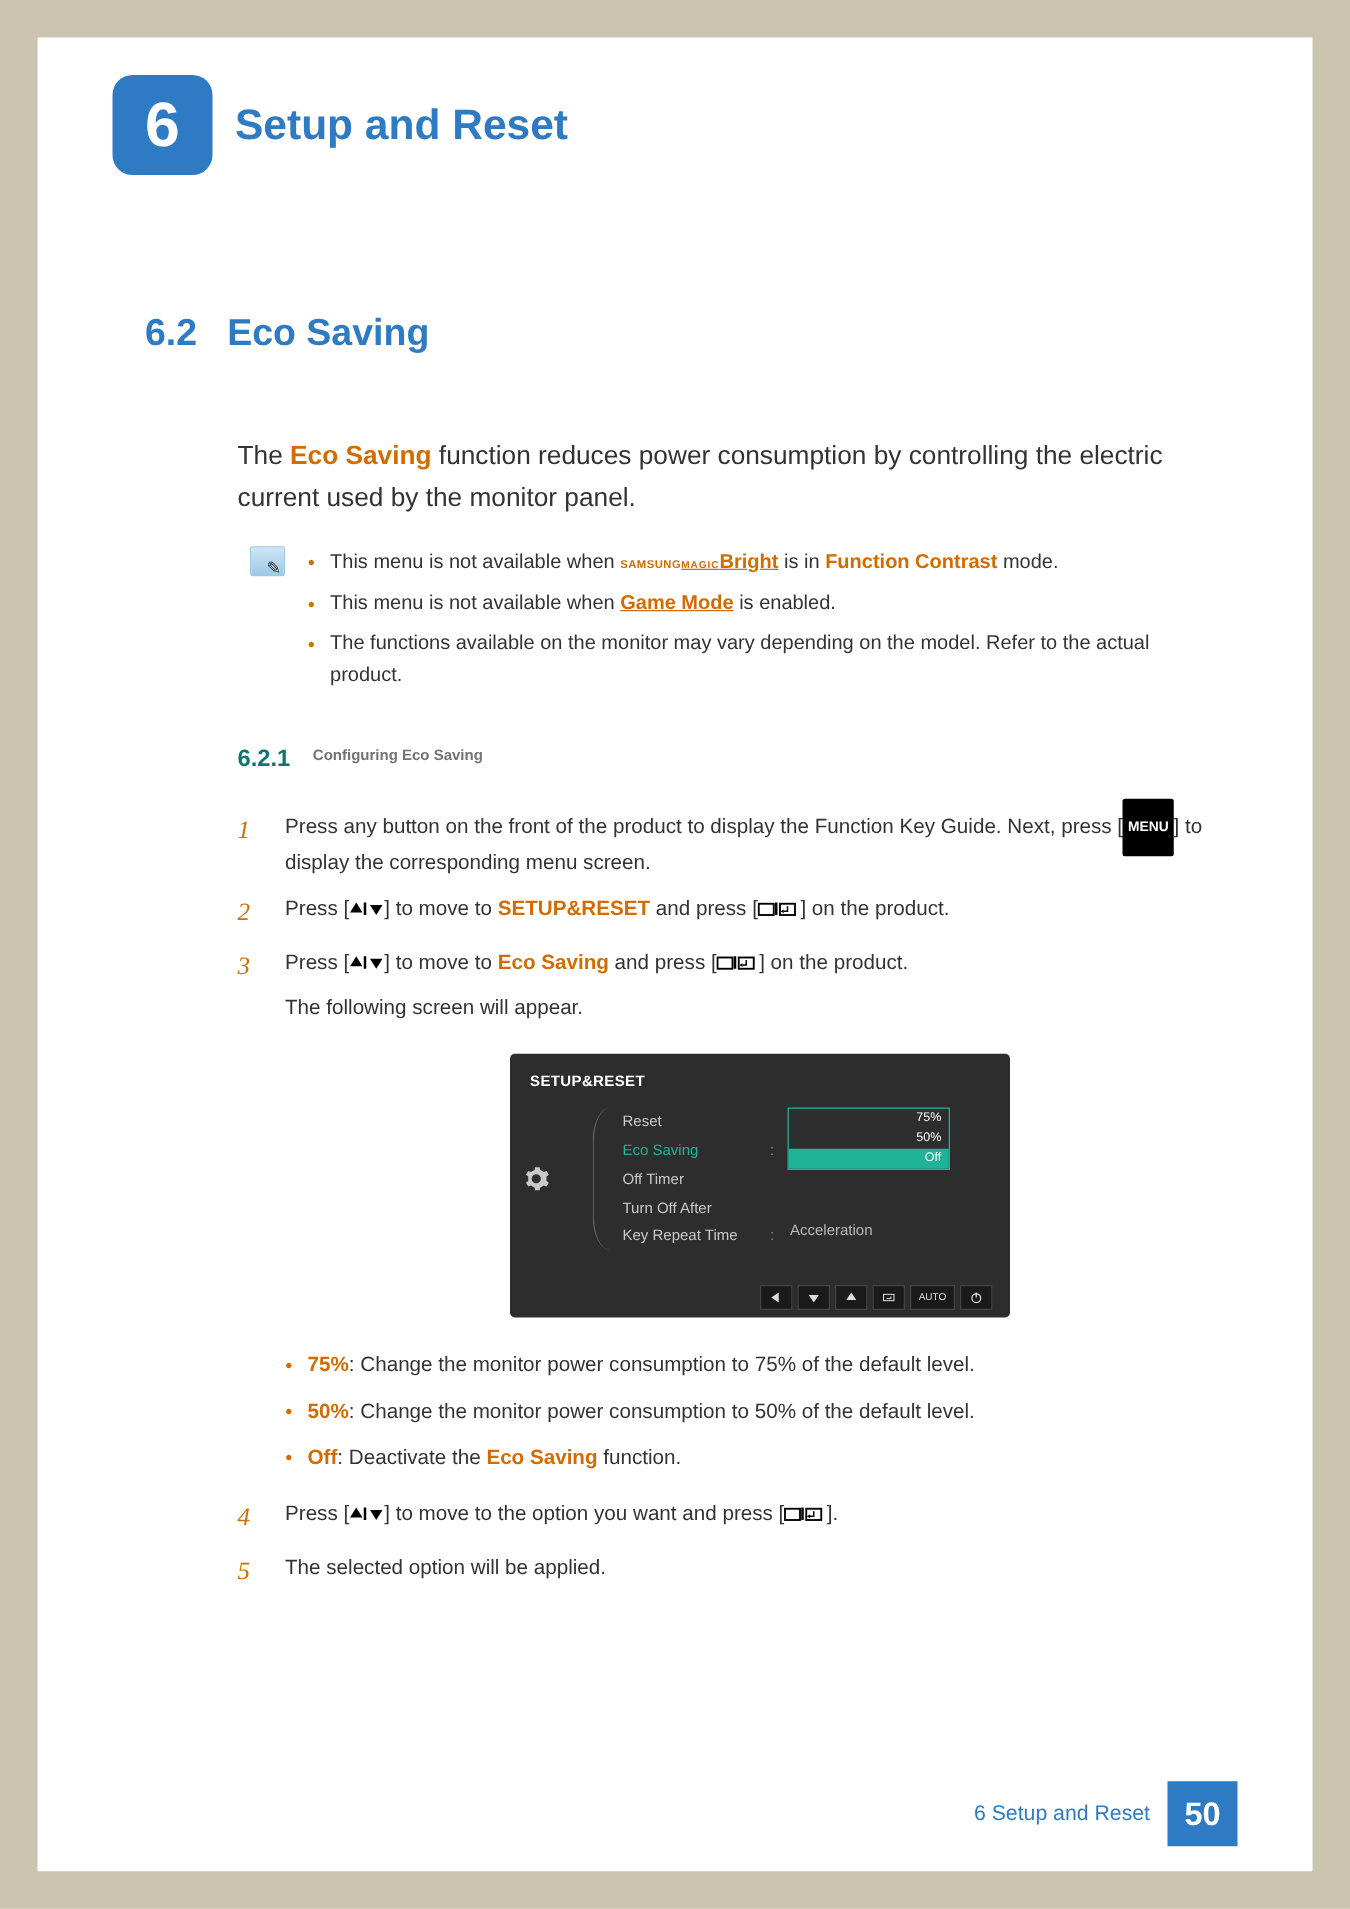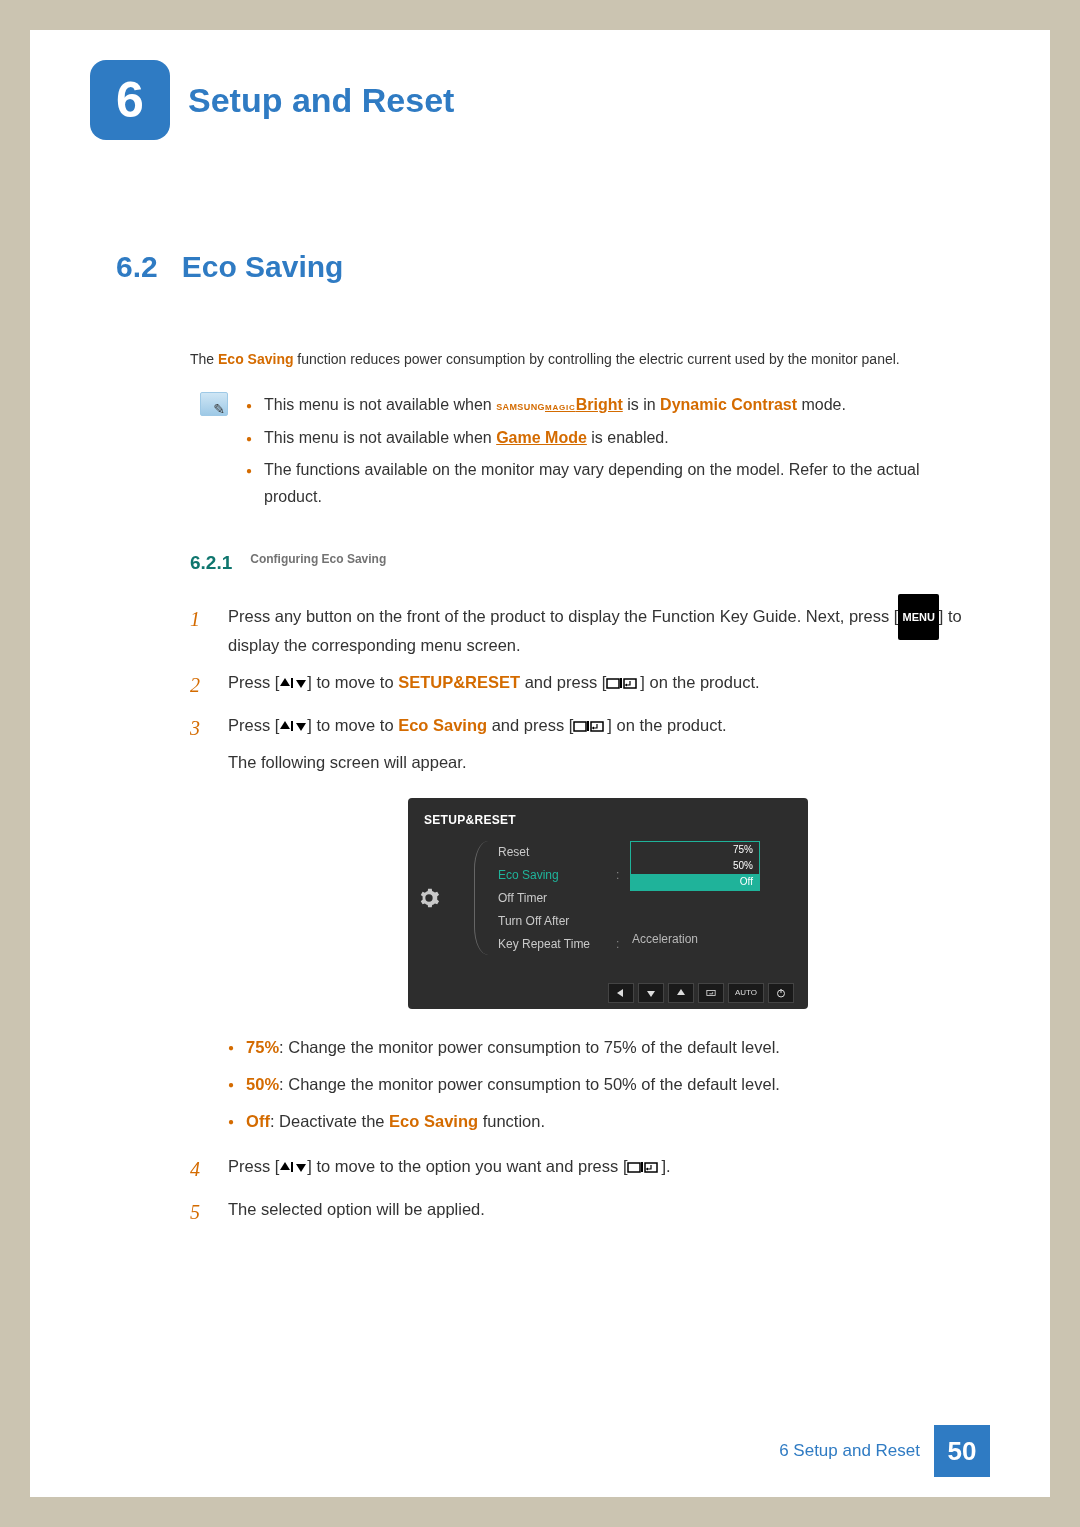--- a/index.html
+++ b/index.html
@@ -28,21 +28,21 @@
     width: 80px; height: 80px;
     display: flex; align-items: center; justify-content: center;
     font-size: 50px; font-weight: bold;
   }
   .hdr-title { color: #2f7bc3; font-size: 34px; font-weight: bold; }
   
   .sec { display: flex; gap: 24px; margin-bottom: 64px; padding-left: 26px;}
   .sec-num { color: #2f7bc3; font-size: 30px; font-weight: bold; }
   .sec-title { color: #2f7bc3; font-size: 30px; font-weight: bold; }
   
-  .intro { font-size: 14px; line-height: 1.6; margin: 0 0 22px 100px; color:#333; }
+  .intro { font-size: 21px; line-height: 1.6; margin: 0 0 22px 100px; color:#333; }
   .bold-orange { color: #d46b00; font-weight: bold; }
   
   .note-block { display: flex; gap: 18px; margin: 0 0 36px 110px; }
   .note-icon {
     width: 28px; height: 24px; flex: 0 0 28px;
     background: linear-gradient(#cfe6f5,#9ec9e6);
     border:1px solid #9ec9e6; border-radius:2px;
     position: relative;
   }
   .note-icon::after{
@@ -131,21 +131,21 @@
     <span>The </span><span class="bold-orange">Eco Saving</span><span> function reduces power consumption by controlling the electric current used by the monitor panel.</span>
   </p>
 
   <div class="note-block">
     <div class="note-icon"></div>
     <div class="notes">
       <ul>
         <li>
           <span class="dot">●</span>
           <span class="text">
-            <span>This menu is not available when </span><span class="magic">SAMSUNG</span><span class="bold-orange" style="text-decoration:underline;"><span class="magic-sub">MAGIC</span><span>Bright</span></span><span> is in </span><span class="bold-orange">Dynamic Contrast</span><span> mode.</span>
+            <span>This menu is not available when </span><span class="magic">SAMSUNG</span><span class="bold-orange" style="text-decoration:underline;"><span class="magic-sub">MAGIC</span><span>Bright</span></span><span> is in </span><span class="bold-orange">Function Contrast</span><span> mode.</span>
           </span>
         </li>
         <li>
           <span class="dot">●</span>
           <span class="text">
             <span>This menu is not available when </span><span class="bold-orange" style="text-decoration:underline;">Game Mode</span><span> is enabled.</span>
           </span>
         </li>
         <li>
           <span class="dot">●</span>

